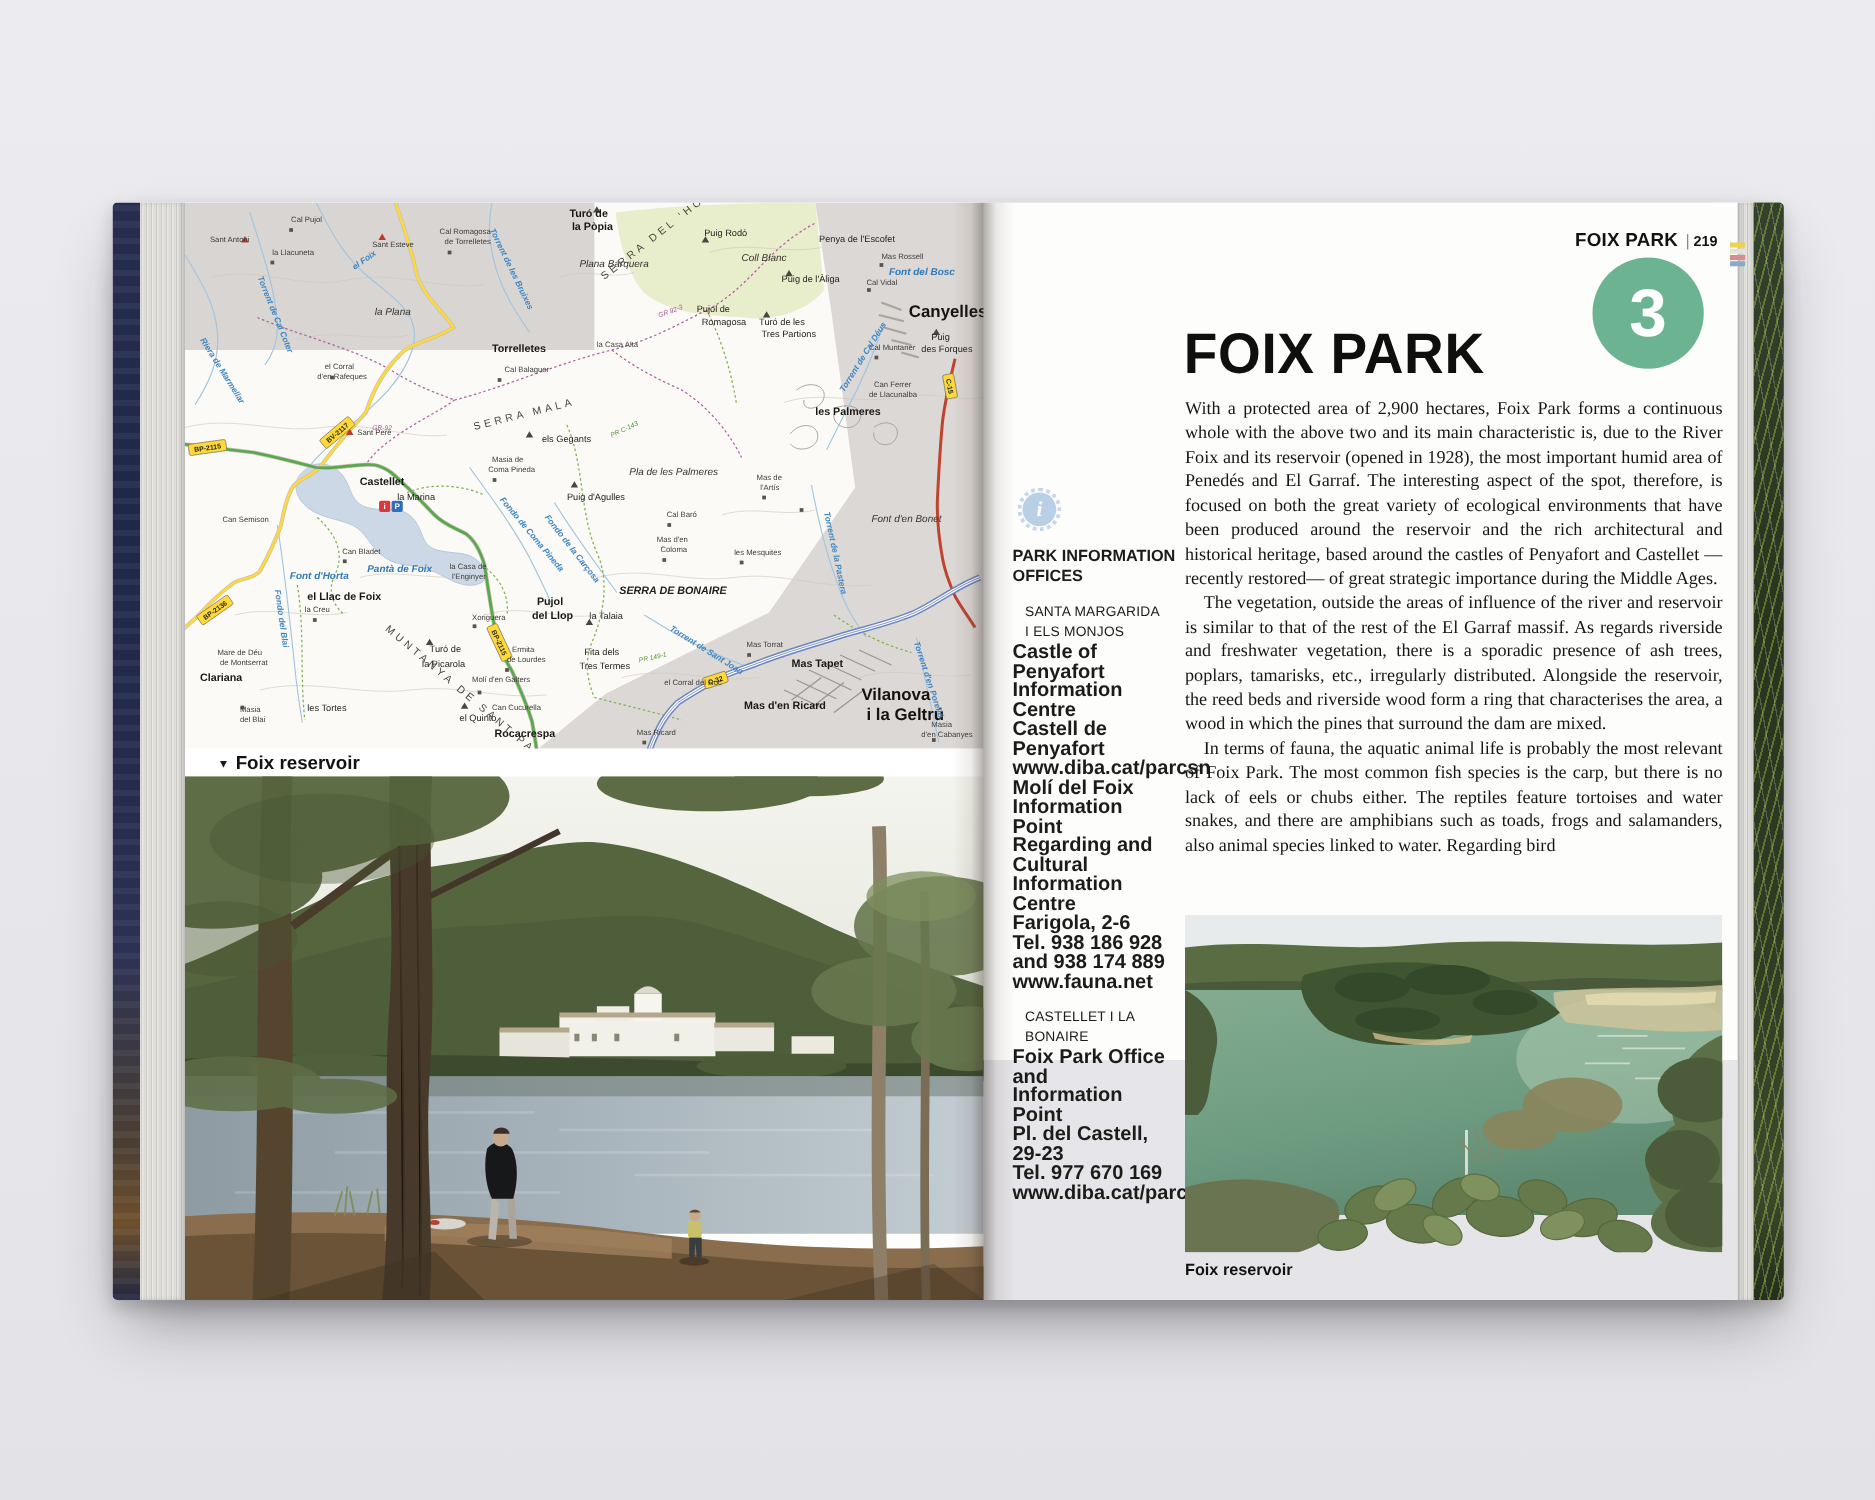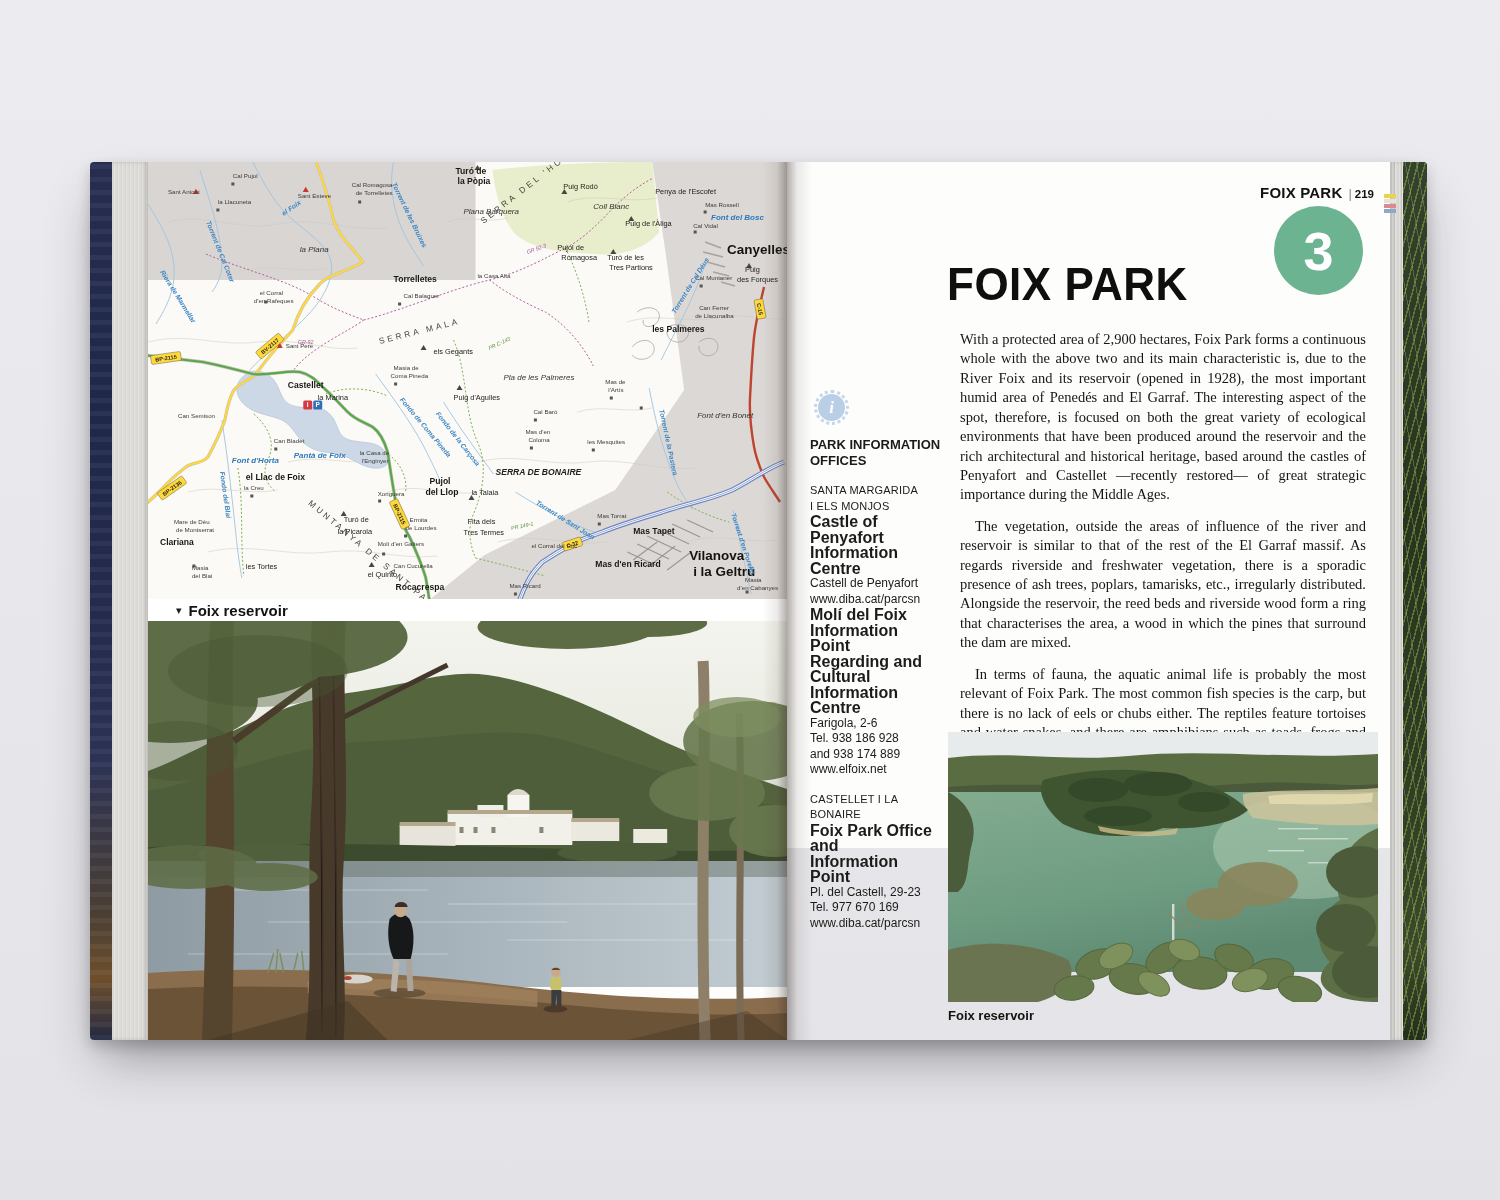--- a/index.html
+++ b/index.html
@@ -52,30 +52,30 @@
   .ml-poi{font-size:6.5px;font-weight:bold;fill:#fff;text-anchor:middle;}
   
   .rp-header{position:absolute;top:22px;right:16px;color:#121210;}
   .rp-header .ht{font-weight:bold;font-size:15px;letter-spacing:.2px;}
   .rp-header .sep{font-weight:300;color:#8a8a86;font-size:13px;margin:0 3px 0 6px;}
   .rp-header .pn{font-weight:bold;font-size:11.5px;}
   .chapter-circle{position:absolute;top:44px;left:487px;width:89px;height:89px;border-radius:50%;
       display:flex;align-items:center;justify-content:center;color:#fff;font-weight:bold;font-size:54px;}
   .rp-title{position:absolute;top:96px;left:160px;font-weight:bold;font-size:44px;letter-spacing:.5px;color:#0f0f0d;transform:scaleY(1.04);transform-origin:left top;}
   .rp-body{position:absolute;top:156px;left:161px;width:430px;font-family:"Liberation Serif",serif;font-size:14.5px;line-height:1.34;color:#161512;text-align:justify;}
-  .article-p{margin:12px;text-indent:15px;}
+  .article-p{margin:0;text-indent:15px;}
   .article-p.first{text-indent:0;}
   .rp-sidebar{position:absolute;top:232px;left:23px;width:132px;color:#1c1b18;}
   .info-icon{width:27px;height:27px;border-radius:50%;background:#b9cfe6;outline:3px dotted #c3d6ea;outline-offset:1px;
       margin:0 0 16px 8px;display:flex;align-items:center;justify-content:center;
       color:#fff;font-family:"Liberation Serif",serif;font-style:italic;font-weight:bold;font-size:17px;}
   .sb-head{font-weight:bold;font-size:13px;line-height:16px;}
-  .sb-caps{font-size:11px;line-height:15.5px;letter-spacing:.2px;}
+  .sb-caps{font-size:11px;line-height:15.5px;letter-spacing:.2px;margin-left:10px;}
   .sb-bold{font-weight:bold;font-size:16px;line-height:15.5px;}
-  .sb-reg{font-size:12px;line-height:15.5px;}
+  .sb-reg{font-size:16px;line-height:15.5px;font-weight:bold;}
   .sb-gap{height:14px;}
   .rp-photo{position:absolute;top:570px;left:161px;width:430px;height:270px;overflow:hidden;}
   .rp-photo svg{width:100%;height:100%;display:block;}
   .rp-photo-caption{position:absolute;top:846px;left:161px;font-weight:bold;font-size:13px;color:#121210;}
 </style>
 </head>
 <body>
 
 <div class="stage">
   <div class="book">
@@ -504,21 +504,21 @@
             <div class="sb-bold">Information Centre</div>
             <div class="sb-reg">Castell de Penyafort</div>
             <div class="sb-reg">www.diba.cat/parcsn</div>
             <div class="sb-bold">Molí del Foix</div>
             <div class="sb-bold">Information Point</div>
             <div class="sb-bold">Regarding and Cultural</div>
             <div class="sb-bold">Information Centre</div>
             <div class="sb-reg">Farigola, 2-6</div>
             <div class="sb-reg">Tel. 938 186 928</div>
             <div class="sb-reg">and 938 174 889</div>
-            <div class="sb-reg">www.elfoix.net</div>
+            <div class="sb-reg">www.fauna.net</div>
             <div class="sb-gap"></div>
             <div class="sb-caps">CASTELLET I LA BONAIRE</div>
             <div class="sb-bold">Foix Park Office and</div>
             <div class="sb-bold">Information Point</div>
             <div class="sb-reg">Pl. del Castell, 29-23</div>
             <div class="sb-reg">Tel. 977 670 169</div>
             <div class="sb-reg">www.diba.cat/parcsn</div>
           </div>
       </div>
 

